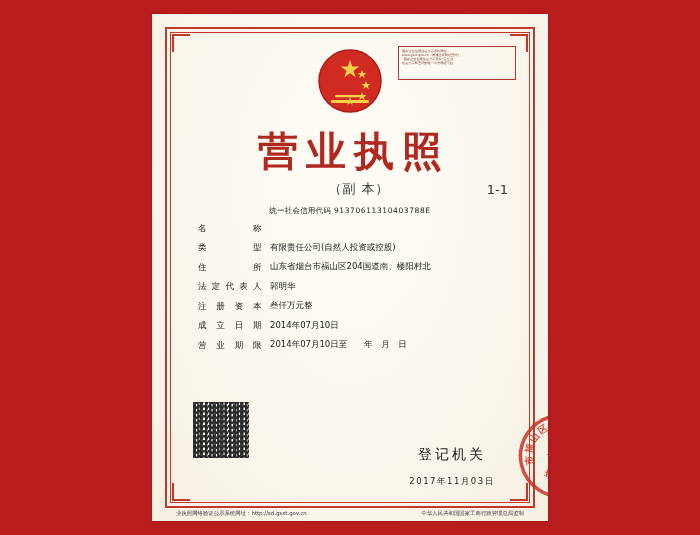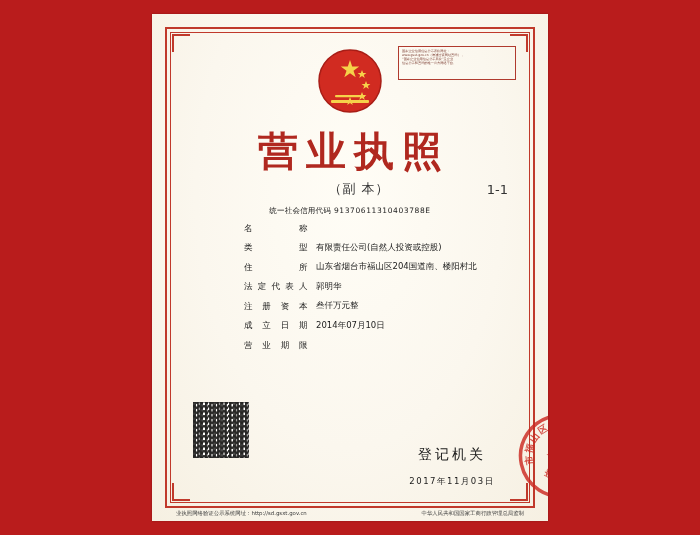--- a/index.html
+++ b/index.html
@@ -146,21 +146,20 @@
   .fields {
     position: absolute;
     left: 46px;
     top: 208px;
     right: 34px;
   }
   .row {
     display: flex;
     align-items: flex-start;
     margin-bottom: 7px;
-    margin-left: 46px;
   }
   .label {
     width: 64px;
     flex: 0 0 64px;
     text-align: justify;
     text-align-last: justify;
     font-size: 8.5px;
     color: #1a1a1a;
     padding-top: 0.5px;
     letter-spacing: 0.5px;
@@ -312,20 +311,21 @@
       <div class="row">
         <div class="label">注册资本</div>
         <div class="value">叁仟万元整</div>
       </div>
       <div class="row">
         <div class="label">成立日期</div>
         <div class="value">2014年07月10日</div>
       </div>
       <div class="row">
         <div class="label">营业期限</div>
+        <div class="value">2014年07月10日至　　年　月　日</div>
       </div>
     </div>
 
     <div class="qr"></div>
 
     <div class="authority">登记机关</div>
     <div class="issue-date">2017年11月03日</div>
 
     <div class="seal">
       <svg width="88" height="88" viewBox="0 0 100 100" aria-hidden="true">

